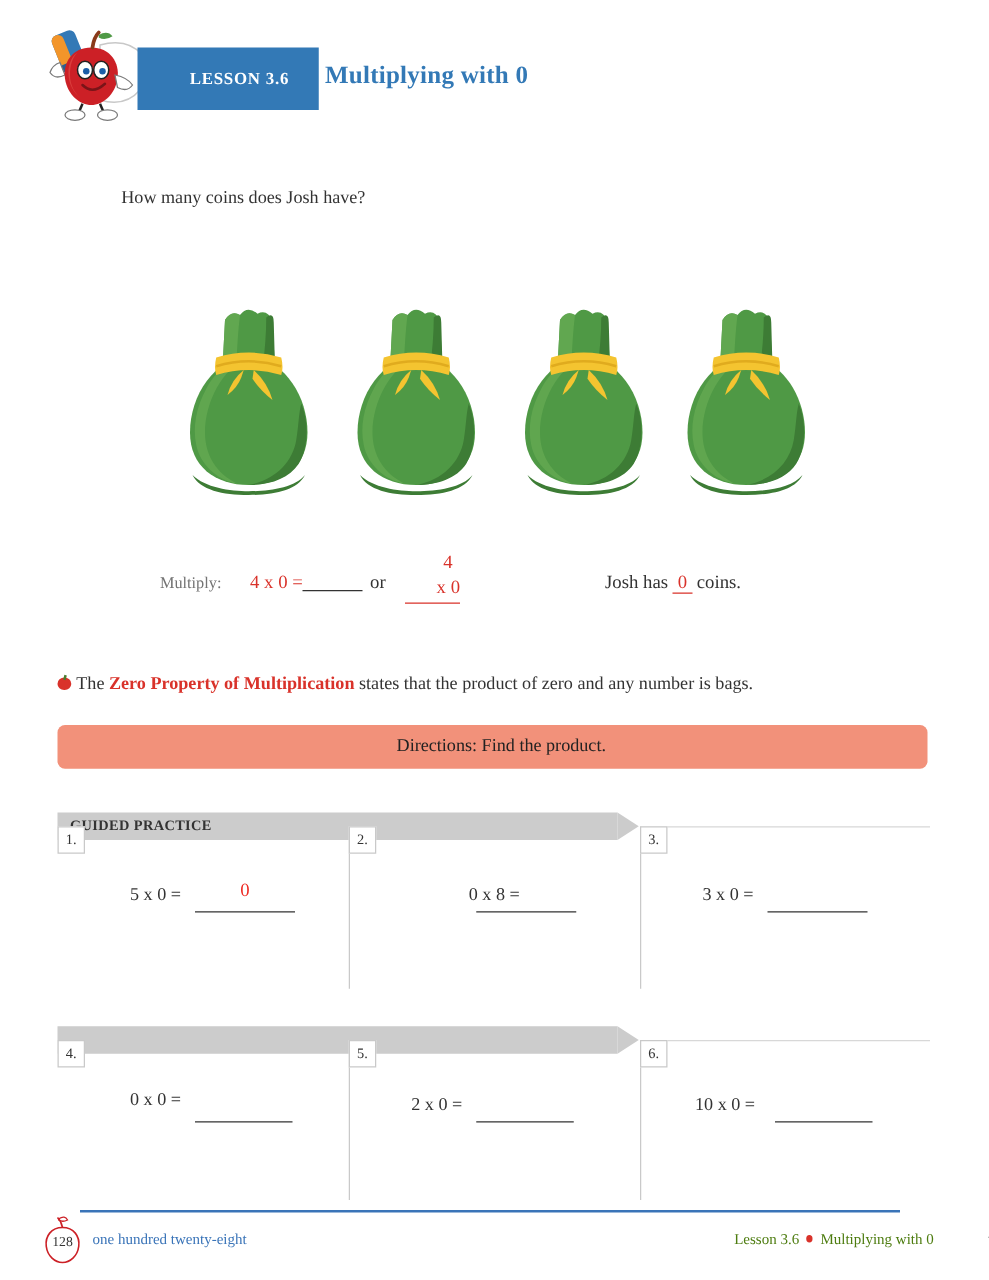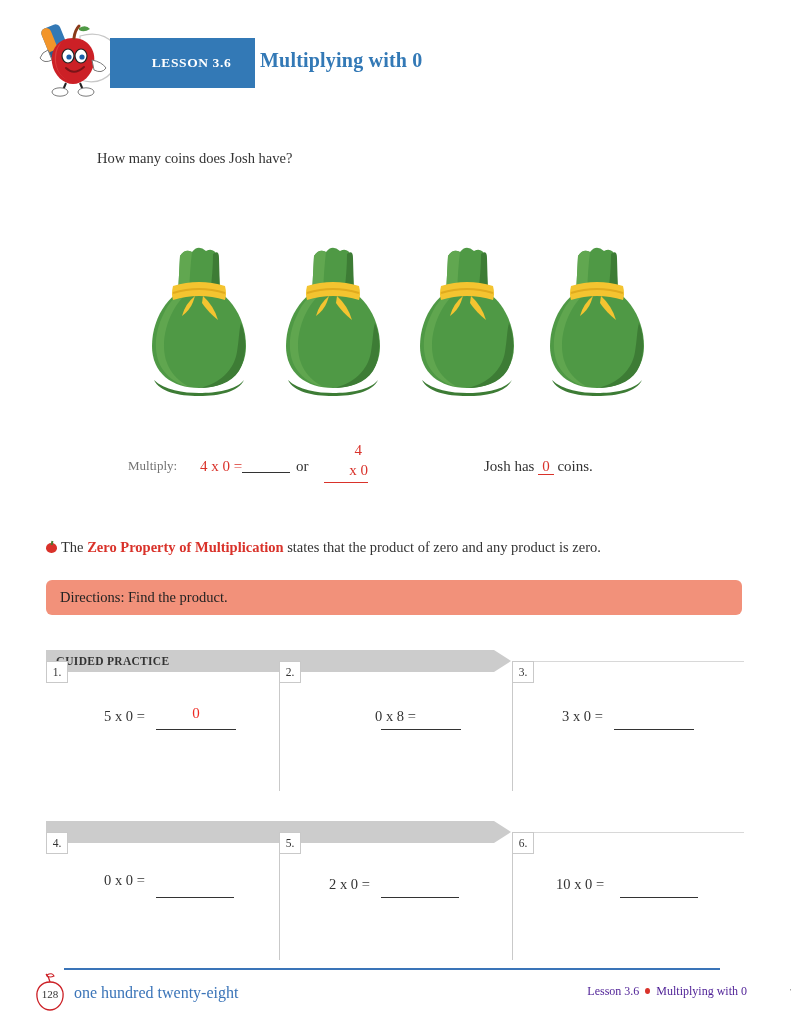--- a/index.html
+++ b/index.html
@@ -163,20 +163,21 @@
   #directions {
     position: absolute;
     left: 46px; top: 580px;
     width: 696px; height: 35px;
     background: #f2917a;
     border-radius: 6px;
     display: flex; align-items: center;
     padding-left: 14px;
     font-size: 14.5px;
     color: #222222;
+    justify-content: center;
   }
 
   
   .section-band {
     position: absolute;
     left: 46px;
     width: 698px; height: 22px; margin-top: 20px;
   }
   .band-shape {
     position: absolute; left: 0; top: 0;
@@ -261,28 +262,28 @@
     left: 0; top: 0;
     width: 36px; height: 40px;
     display: flex; align-items: center; justify-content: center;
     font-size: 11px;
     color: #333333;
     padding-top: 4px;
   }
   #footer-left {
     position: absolute;
     left: 74px; top: 984px;
-    font-size: 16px;
+    font-size: 12px;
     color: #3a74b8;
   }
   #footer-right {
     position: absolute;
     right: 44px; top: 984px;
     font-size: 12px;
-    color: #4c1d95;
+    color: #4d7c0f;
     white-space: nowrap;
   }
   #footer-right .dot {
     display: inline-block;
     width: 5px; height: 6px;
     background: #d9322a;
     border-radius: 50%;
     margin: 0 6px;
     vertical-align: 1px;
   }
@@ -419,21 +420,21 @@
   <div id="horiz-blank"></div>
   <span id="or-label">or</span>
   <div id="vertical-eq">
     <span class="v-top">4</span>
     <span class="v-bot">x 0</span>
     <span class="v-rule"></span>
   </div>
   <div id="josh-answer"><span>Josh has </span><span class="ans">0</span><span> coins.</span></div>
 </div>
 
-<div id="property-line"><span class="apple-bullet"></span><span>The </span><span class="prop-name">Zero Property of Multiplication</span><span> states that the product of zero and any product is zero.</span></div>
+<div id="property-line"><span class="apple-bullet"></span><span>The </span><span class="prop-name">Zero Property of Multiplication</span><span> states that the product of zero and any number is bags.</span></div>
 
 <div id="directions">
   <span>Directions: Find the product.</span>
 </div>
 
 <div class="section-band" style="top:630px;">
   <div class="band-shape" style="width:448px;"></div>
   <div class="band-arrow" style="left:448px;"></div>
   <div class="band-rule" style="left:466px; width:232px;"></div>
   <div class="band-label">GUIDED PRACTICE</div>

